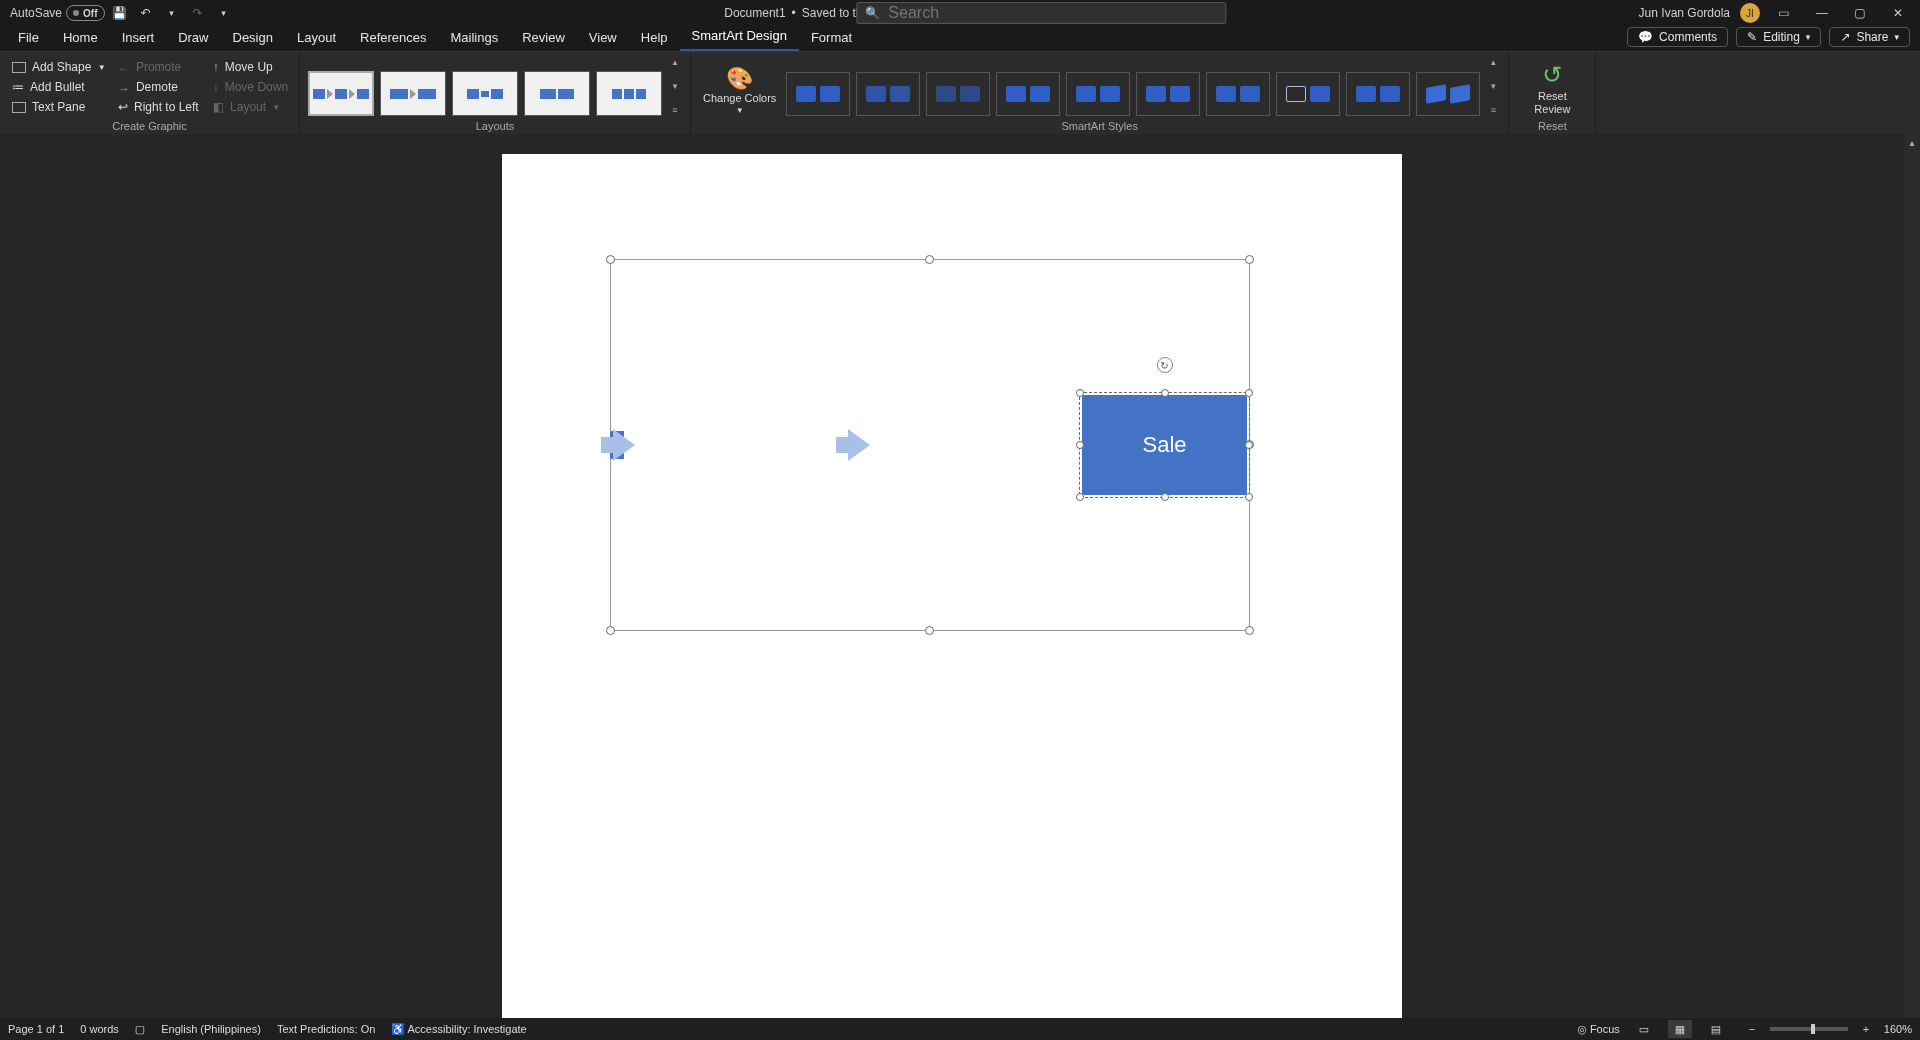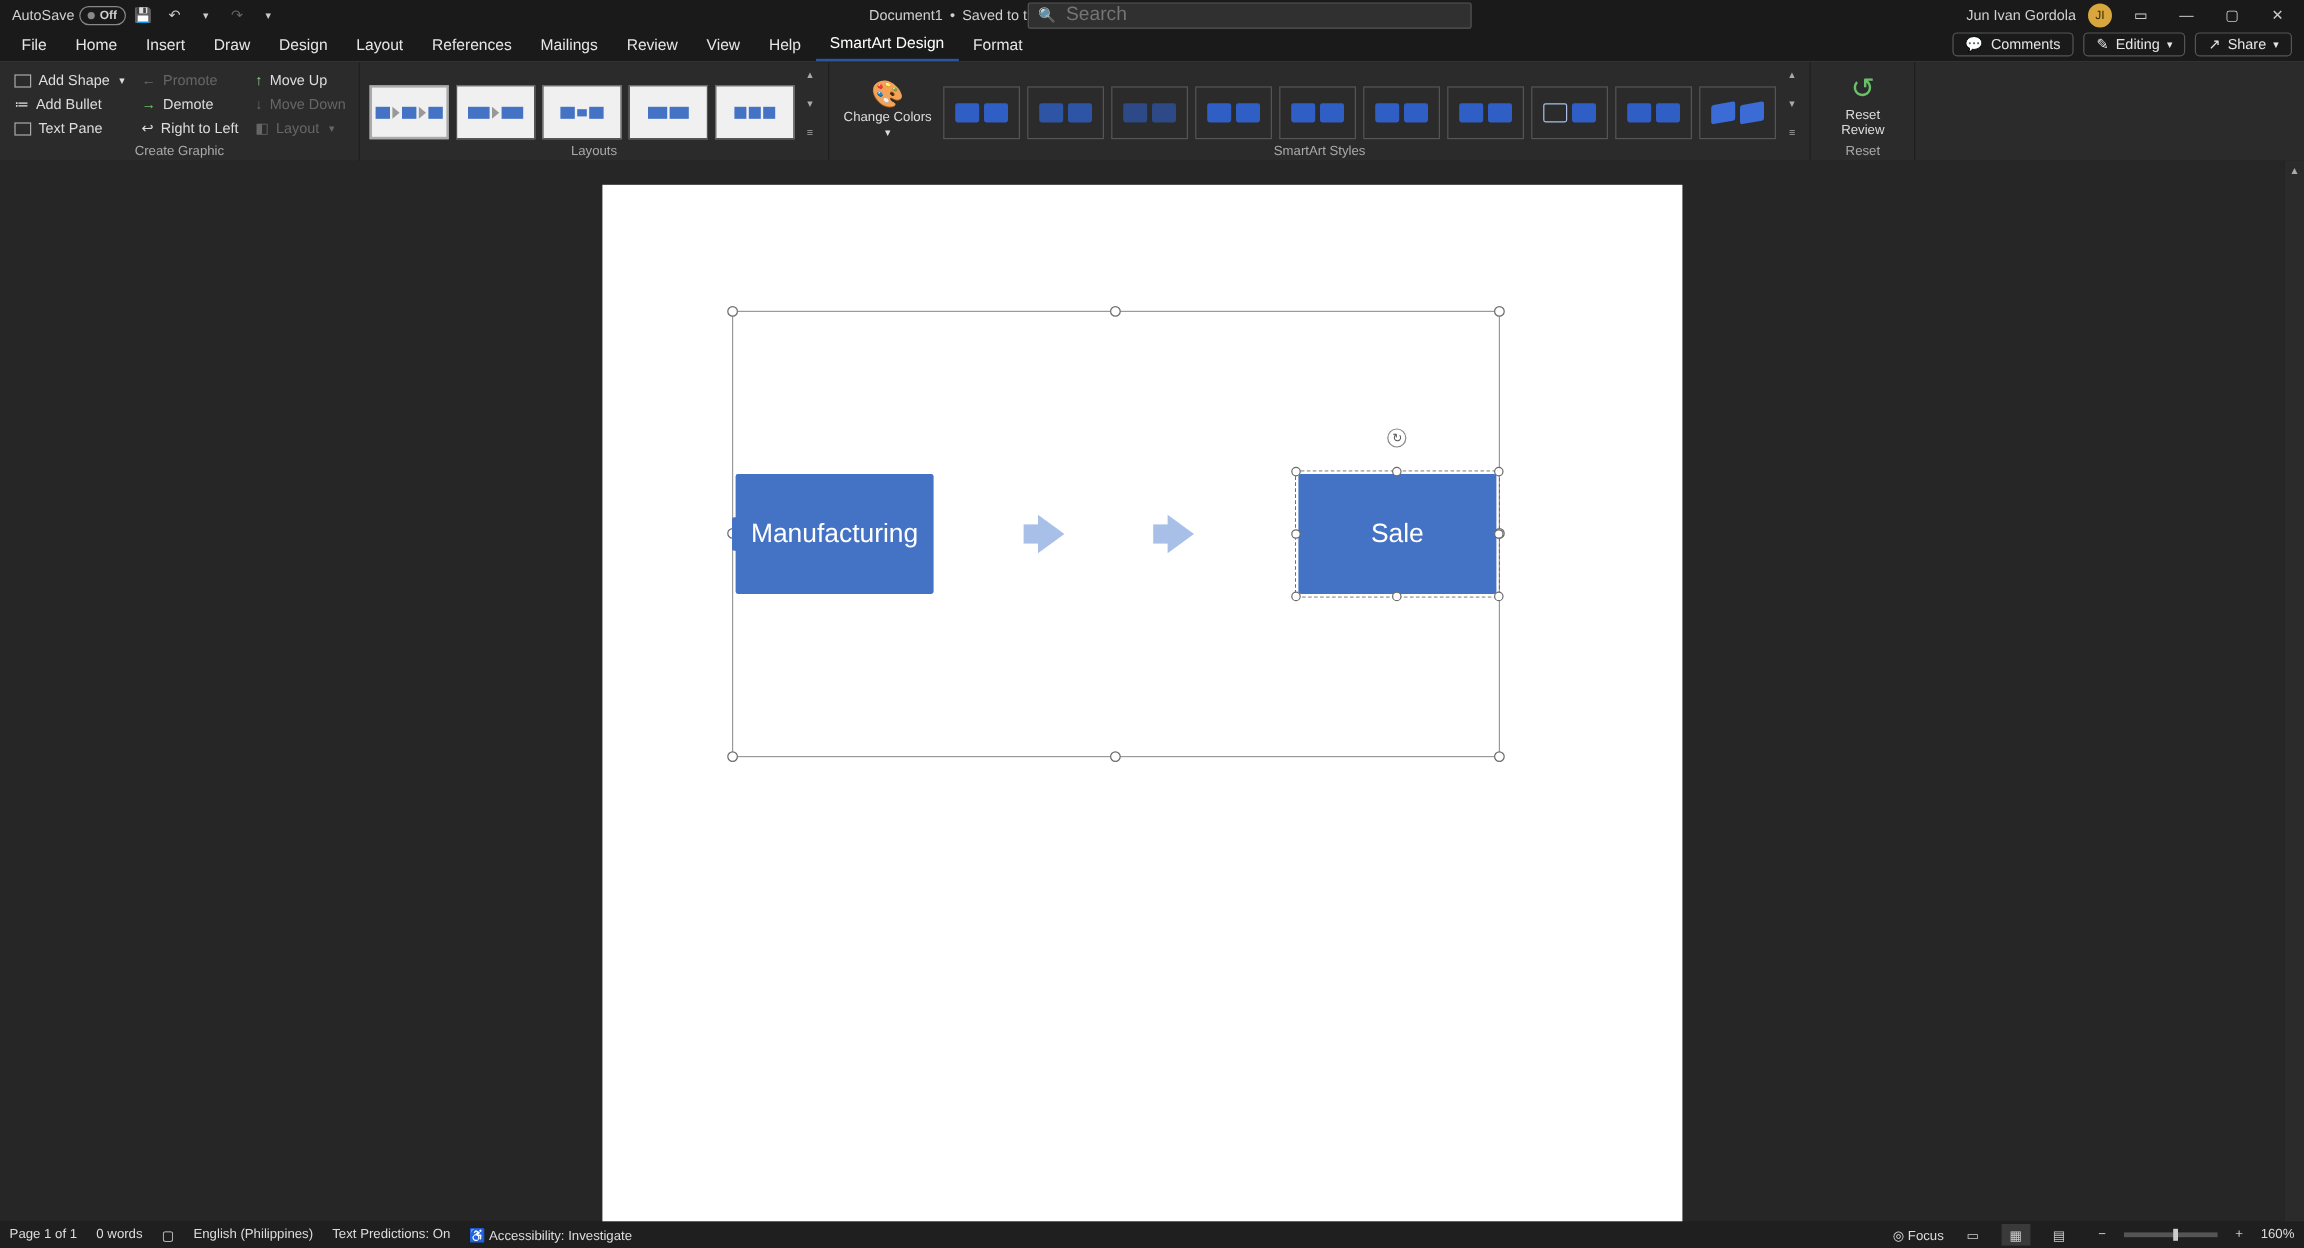--- a/index.html
+++ b/index.html
@@ -320,21 +320,20 @@
       <span class="sel-handle h-mr"></span>
       <span class="sel-handle h-bl"></span>
       <span class="sel-handle h-bm"></span>
       <span class="sel-handle h-br"></span>
 
       <div class="expand-tab">
         <span>◂</span>
       </div>
 
       <div class="flow">
-        <div class="node">Manufacturing</div>
         <div class="flow-arrow"></div>
         <div class="flow-arrow"></div>
         <div class="node node-selected">
           <span>Sale</span>
           <span class="rotate-handle">↻</span>
           <span class="s-handle s-tl"></span>
           <span class="s-handle s-tm"></span>
           <span class="s-handle s-tr"></span>
           <span class="s-handle s-ml"></span>
           <span class="s-handle s-mr"></span>

